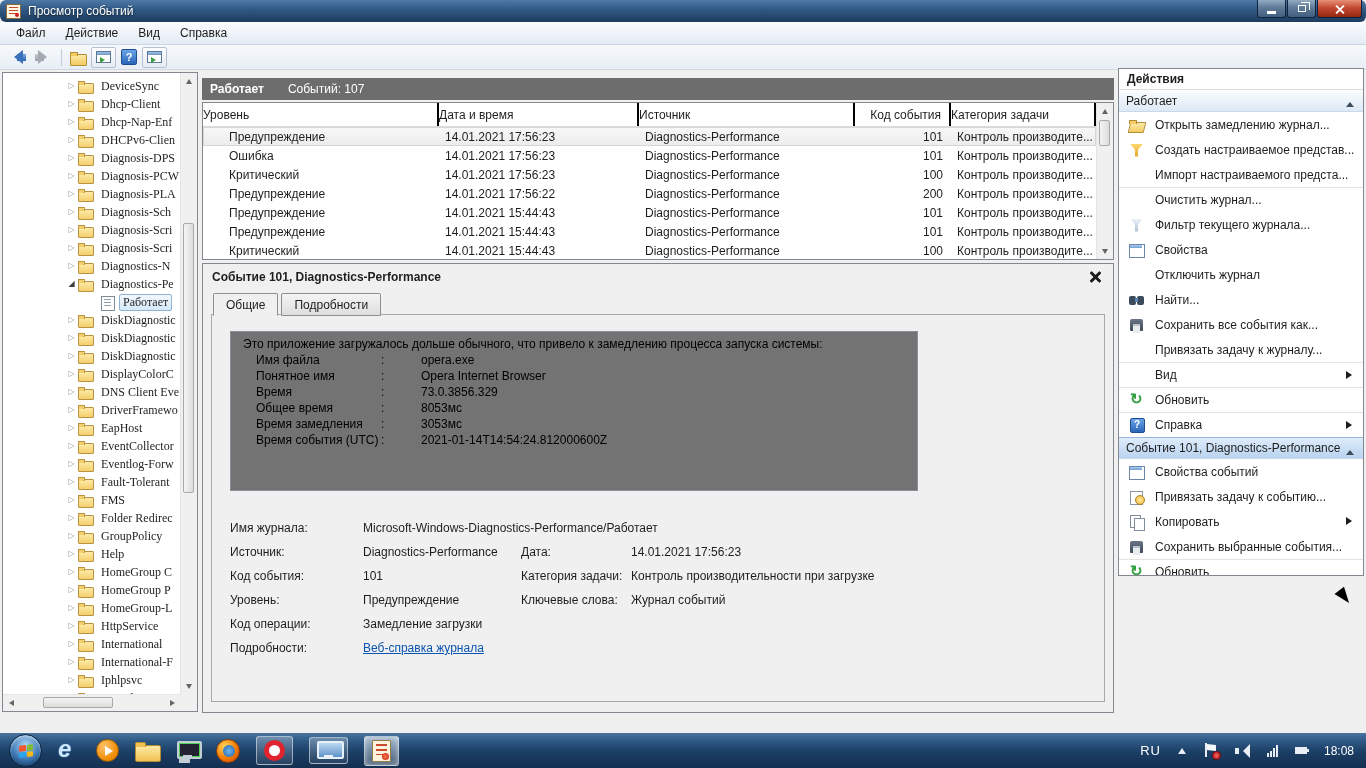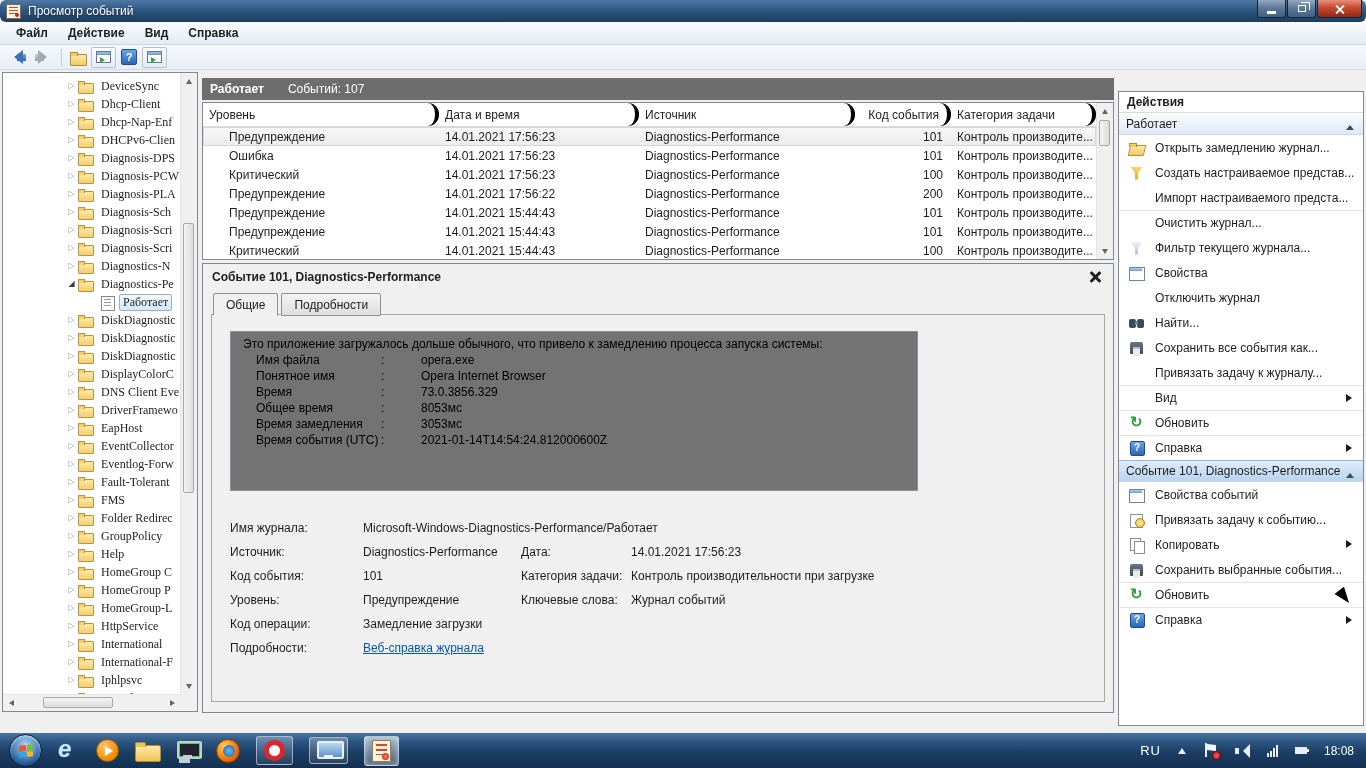--- a/index.html
+++ b/index.html
@@ -25,21 +25,21 @@
   .g-restore::before{content:"";position:absolute;left:2px;top:-4px;width:8px;height:7px;border:1px solid #fff;border-bottom:none;border-left:none;}
   .g-close{width:10px;height:10px;position:relative;}
   .g-close::before,.g-close::after{content:"";position:absolute;left:4px;top:0;width:2px;height:11px;background:#fff;}
   .g-close::before{transform:rotate(45deg);}
   .g-close::after{transform:rotate(-45deg);}
 
   
   .menubar{position:absolute;left:0;top:22px;width:1366px;height:23px;
     background:linear-gradient(#fafcfe,#eef3f9 55%,#e3ebf4);border-bottom:1px solid #ccd5e2;
     display:flex;align-items:center;padding-left:6px;}
-  .menu-item{padding:3px 10px;font-weight:bold;}
+  .menu-item{padding:3px 10px;}
   .toolbar{position:absolute;left:0;top:45px;width:1366px;height:25px;
     background:linear-gradient(#f6f9fc,#e8eef5);border-bottom:1px solid #d2d9e4;
     display:flex;align-items:center;padding-left:8px;gap:5px;}
   .tb-sep{width:1px;height:17px;background:#c3ccd8;margin:0 3px;}
   .arr{width:20px;height:15px;position:relative;}
   .arr::before{content:"";position:absolute;top:4px;width:9px;height:7px;}
   .arr::after{content:"";position:absolute;top:0;width:0;height:0;border:7px solid transparent;}
   .arr.back::before{left:9px;background:linear-gradient(#7aa9e0,#2f64ad);}
   .arr.back::after{left:-1px;border-right:9px solid #3b70ba;}
   .arr.fwd::before{left:2px;background:linear-gradient(#c7ccd2,#9aa1aa);}
@@ -87,21 +87,21 @@
   .hbtn{position:absolute;top:0;width:16px;height:16px;display:flex;align-items:center;justify-content:center;}
   .hbtn.left{left:0;} .hbtn.right{right:0;}
   .hthumb{position:absolute;top:2px;bottom:3px;left:40px;width:70px;background:linear-gradient(#f4f4f4,#dcdcdc);border:1px solid #a9a9a9;border-radius:2px;}
   .scorner{position:absolute;right:0;bottom:0;width:17px;height:17px;background:#f0f0f0;}
 
   
   .list-title{position:absolute;left:202px;top:78px;width:912px;height:22px;background:#6d6d6d;color:#fff;display:flex;align-items:center;padding-left:8px;}
   .lt-name{font-weight:bold;margin-right:24px;}
   .list-panel{position:absolute;left:202px;top:102px;width:912px;height:158px;background:#fff;border:1px solid #828790;overflow:hidden;}
   .thead{display:flex;height:24px;border-bottom:1px solid #dcdcdc;align-items:stretch;margin-right:17px;}
-  .th{padding-left:6px;border-right:4px solid #000000;display:flex;align-items:center;border-radius:11px;}
+  .th{border-right:2px solid #000000;display:flex;align-items:center;}
   .c-level{width:236px;flex:none;}
   .c-dt{width:200px;flex:none;}
   .c-src{width:216px;flex:none;}
   .c-code{width:96px;flex:none;justify-content:flex-end;padding-right:8px;}
   .c-cat{flex:1;min-width:0;}
   .rows-wrap{position:absolute;left:0;top:24px;right:17px;bottom:0;overflow:hidden;}
   .trow{display:flex;height:19px;align-items:center;}
   .trow.selected{background:linear-gradient(#f8f8f8,#ececec);outline:1px solid #d6d6d6;outline-offset:-1px;}
   .td{padding-left:6px;white-space:nowrap;overflow:hidden;display:flex;align-items:center;}
   .td.c-code{display:flex;justify-content:flex-end;}
@@ -123,21 +123,21 @@
   .dcolon{display:inline-block;width:40px;}
   .fields{position:absolute;left:18px;top:202px;right:40px;}
   .frow{position:relative;height:24px;}
   .fl{position:absolute;left:0;top:4px;}
   .fv{position:absolute;left:133px;top:4px;white-space:nowrap;}
   .rl{position:absolute;left:291px;top:4px;}
   .rv{position:absolute;left:401px;top:4px;white-space:nowrap;}
   .weblink{color:#0a55b0;text-decoration:underline;}
 
   
-  .actions-panel{position:absolute;left:1118px;top:91px;width:246px;height:635px;background:#fff;border:1px solid #828790;overflow:hidden;}
+  .actions-panel{position:absolute;left:1118px;top:68px;width:246px;height:508px;background:#fff;border:1px solid #828790;overflow:hidden;}
   .a-title{height:21px;display:flex;align-items:center;padding-left:8px;font-weight:bold;border-bottom:1px solid #dcdcdc;}
   .a-sec{height:22px;display:flex;align-items:center;padding:0 7px;background:linear-gradient(#fbfdfe,#dde9f6);border-bottom:1px solid #c9d9ea;position:relative;}
   .a-sec.blue{background:linear-gradient(#dfecfb,#b9d3ef);border-top:1px solid #9ab6d8;}
   .caret{position:absolute;right:9px;top:8px;width:0;height:0;border:4px solid transparent;border-bottom:5px solid #3f4c5a;}
   .act-row{height:25px;display:flex;align-items:center;padding-left:9px;position:relative;}
   .act-row.sep{border-top:1px solid #e4e4e4;}
   .alabel{margin-left:9px;white-space:nowrap;overflow:hidden;}
   .sub{position:absolute;right:7px;top:8px;}
   .sub.has-sub::before{content:"";display:block;width:0;height:0;border:4px solid transparent;border-left:6px solid #1b1b1b;}
   .ai{width:18px;height:16px;position:relative;flex:none;}

